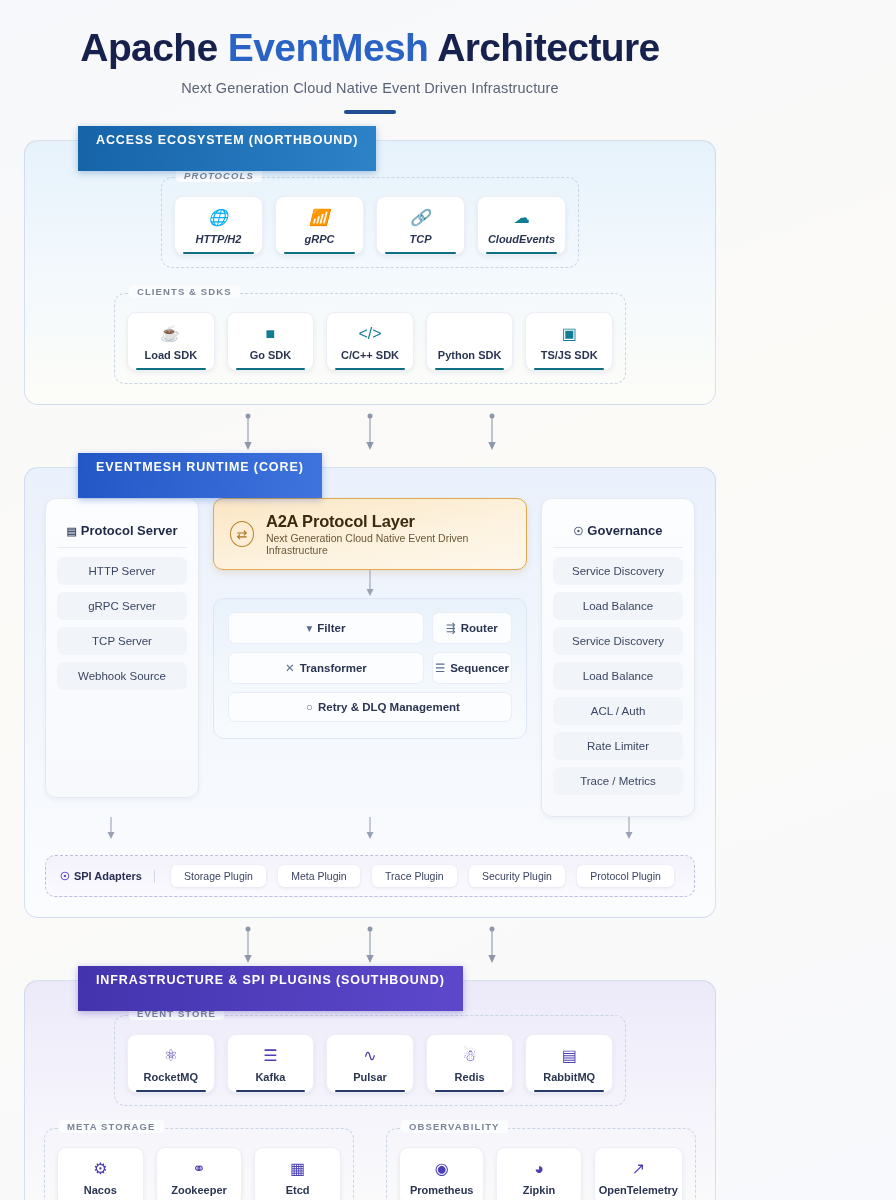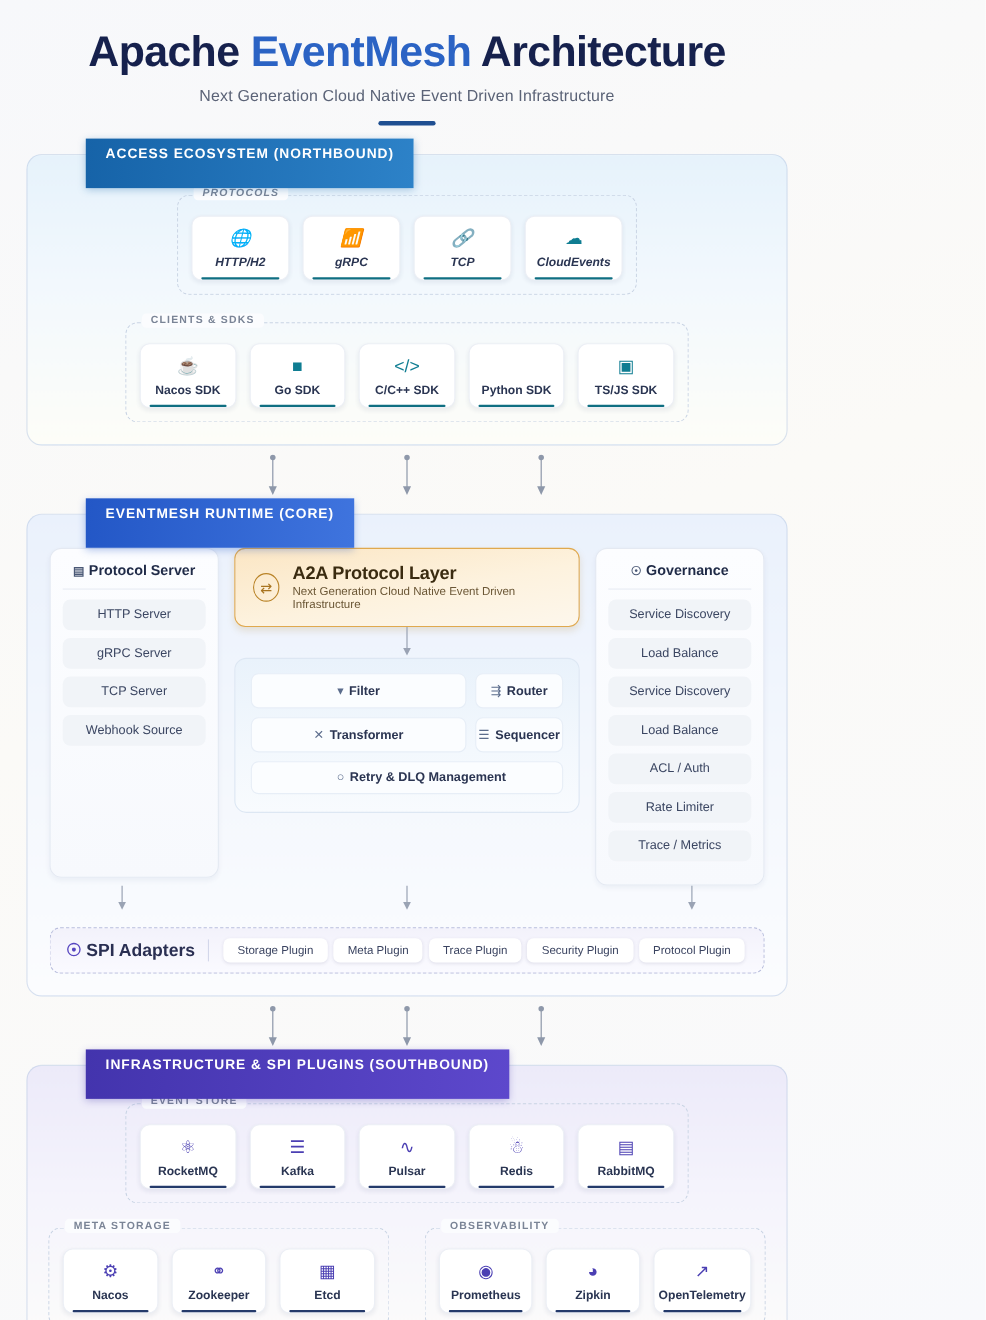--- a/index.html
+++ b/index.html
@@ -126,20 +126,21 @@
   }
   .col-side { width: 154px; min-height: 300px; }
   .col-title {
     text-align: center;
     font-size: 13px;
     font-weight: bold;
     color: #1f2a47;
     padding-bottom: 9px;
     border-bottom: 1px solid #e7ebf3;
     margin-bottom: 9px;
+    margin-top: 12px;
   }
   .col-title .ic { margin-right: 4px; font-size: 11px; color: #4a5875; }
   .pill {
     background: #f1f4f8;
     border-radius: 7px;
     text-align: center;
     font-size: 11.5px;
     color: #3b4662;
     padding: 8px 2px;
     margin-bottom: 7px;
@@ -201,21 +202,21 @@
     margin-top: 14px;
     border: 1px dashed #b9bedd;
     border-radius: 10px;
     background: linear-gradient(180deg,#f3f2fb,#fafaff);
     display: flex;
     align-items: center;
     padding: 9px 14px;
     gap: 10px;
   }
   .spi-title {
-    font-size: 16px; font-weight: bold; color: #2a2f52;
+    font-size: 11px; font-weight: bold; color: #2a2f52;
     white-space: nowrap; padding-right: 12px;
     border-right: 1px solid #d3d7ea;
   }
   .spi-title .ic { margin-right: 4px; color: #5746c0; }
   .spi-items { flex: 1; display: flex; justify-content: space-around; }
   .spi-chip {
     background: #ffffff;
     border-radius: 6px;
     font-size: 10.5px;
     color: #3b4461;
@@ -267,21 +268,21 @@
             <div class="card-label">CloudEvents</div>
           </div>
         </div>
       </div>
 
       <div class="group" style="width:512px; margin:25px auto 0;">
         <div class="group-label">CLIENTS &amp; SDKS</div>
         <div class="group-row">
           <div class="card teal">
             <div class="card-icon">☕</div>
-            <div class="card-label">Nacos SDK</div>
+            <div class="card-label">Load SDK</div>
           </div>
           <div class="card teal">
             <div class="card-icon">■</div>
             <div class="card-label">Go SDK</div>
           </div>
           <div class="card teal">
             <div class="card-icon">&lt;/&gt;</div>
             <div class="card-label">C/C++ SDK</div>
           </div>
           <div class="card teal">

